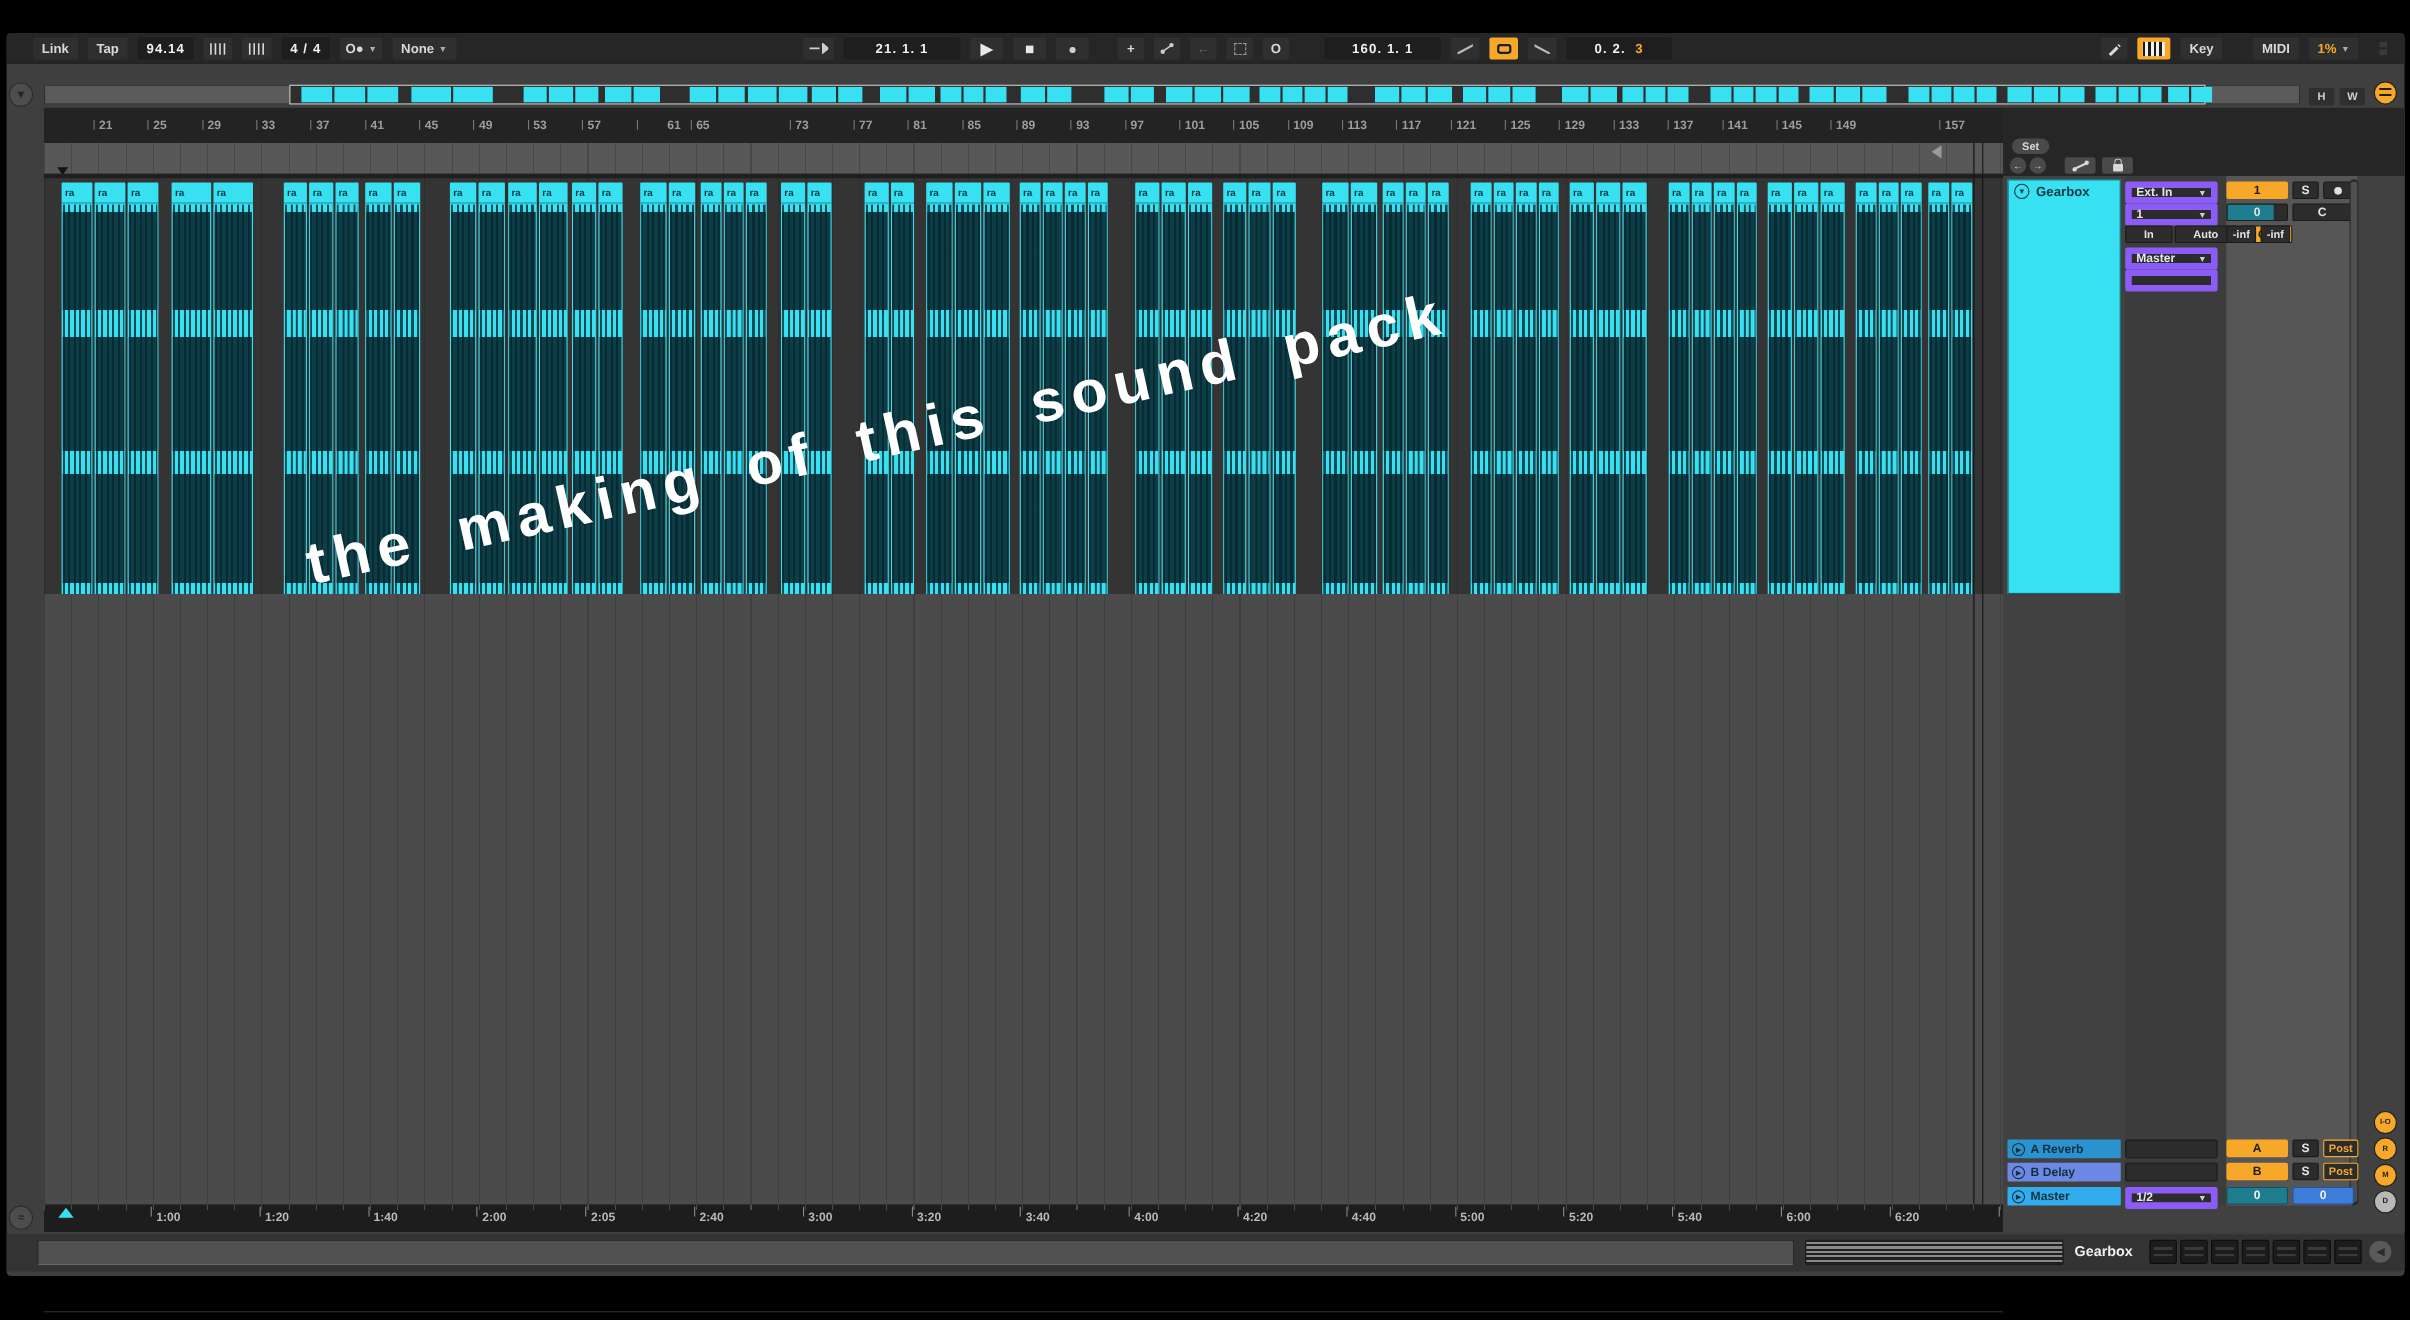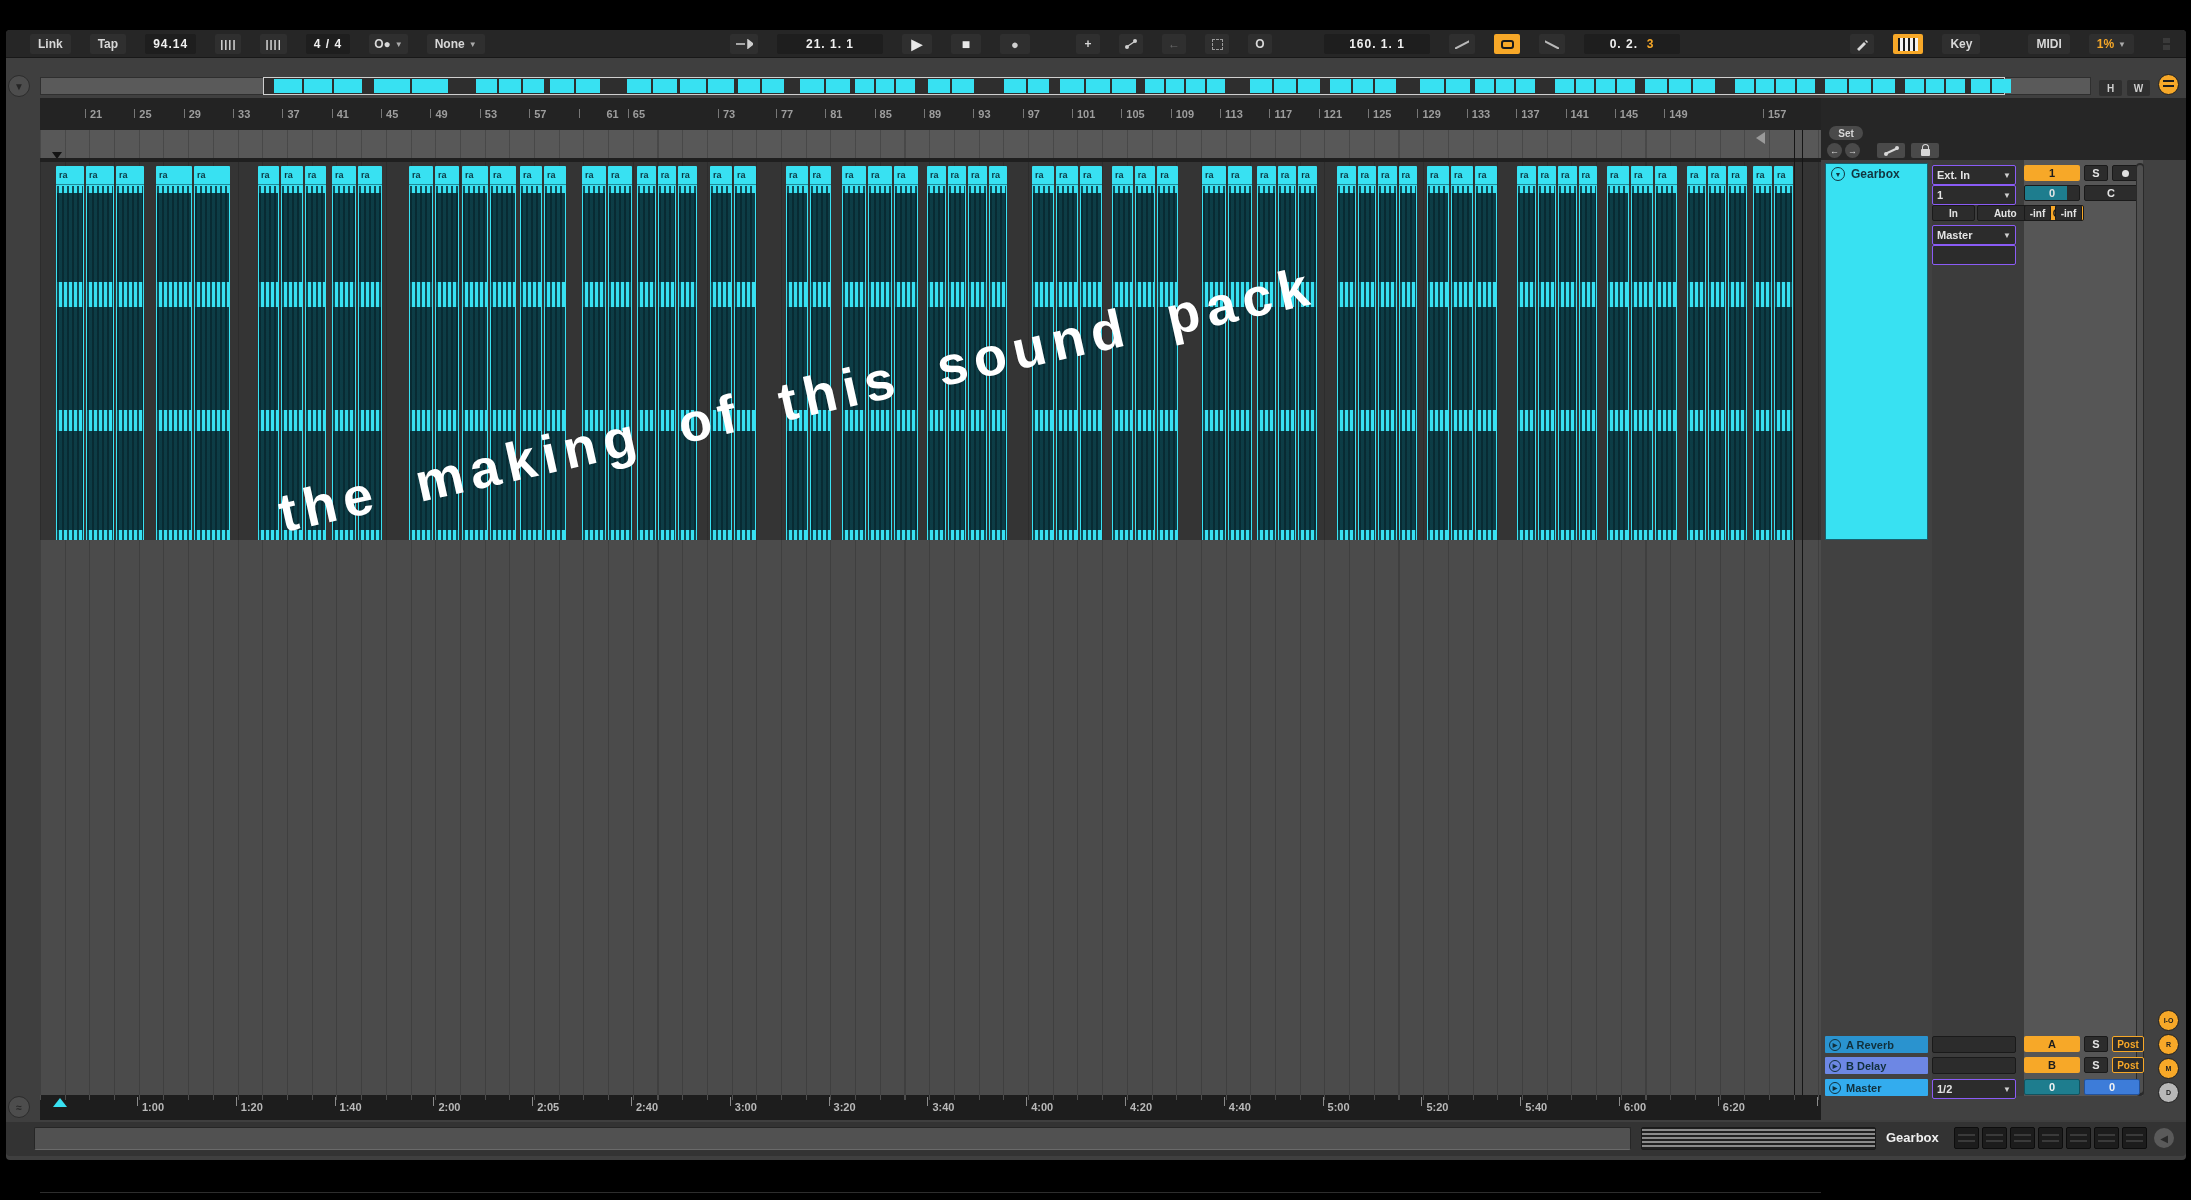--- a/index.html
+++ b/index.html
@@ -5,21 +5,21 @@
   * { margin:0; padding:0; box-sizing:border-box; }
   html,body { width:2191px; height:1200px; background:#000; overflow:hidden;
               font-family:"Liberation Sans", sans-serif; }
   .screen { position:relative; width:2191px; height:1200px; background:#000; }
   .app { position:absolute; left:6px; top:30px; width:2180px; height:1130px;
          background:#3f3f3f; border-radius:4px; }
 
   
   .toolbar { position:absolute; left:0; top:0; width:100%; height:28px;
              background:#262626; border-bottom:1px solid #181818; border-radius:4px 4px 0 0; }
-  .tb-group { position:absolute; top:4px; display:flex; align-items:center; gap:19px; }
+  .tb-group { position:absolute; top:4px; display:flex; align-items:center; gap:9px; }
   .tb-left { left:24px; }
   .tb-center { left:724px; }
   .tb-right { right:16px; }
   .tb-btn, .tb-display, .tb-icon {
       height:20px; display:flex; align-items:center; justify-content:center;
       background:#2f2f2f; color:#d8d8d8; font-size:12px; font-weight:bold;
       padding:0 8px; border-radius:2px; }
   .tb-display { background:#1e1e1e; color:#f0f0f0; letter-spacing:1px; }
   .tb-icon { padding:0 5px; }
   .dim { color:#6a6a6a; }
@@ -128,21 +128,21 @@
   .io-col-bg { position:absolute; left:111px; top:62px; width:92px; height:936px; background:#3c3c3c; }
   .val-col-bg { position:absolute; left:203px; top:62px; width:119px; height:936px; background:#565656; }
 
   .track-name-block { position:absolute; left:4px; top:65px; width:103px; height:377px;
       background:#38e1f2; border:1px solid #17616e; }
   .track-title { display:flex; align-items:center; gap:6px; padding:3px 0 0 5px;
       color:#123640; font-size:12px; font-weight:bold; }
   .fold-circle { width:14px; height:14px; border-radius:50%; border:1px solid #123640;
       display:flex; align-items:center; justify-content:center; font-size:7px; color:#123640; }
 
-  .mx-box { position:absolute; height:20px; background:#2c2c2c; border:1px solid #8b5cf6;
+  .mx-box { position:absolute; height:20px; background:#2c2c2c; border:6px solid #8b5cf6;
       color:#e4e4e4; font-size:11px; font-weight:bold; display:flex; align-items:center;
       padding:0 4px; border-radius:2px; }
   .mx-box .caret { margin-left:auto; color:#cfcfcf; }
   .seg { display:flex; position:absolute; height:16px; gap:2px; }
   .seg > div { background:#2c2c2c; border:1px solid #1a1a1a; border-radius:2px; color:#e4e4e4;
       font-size:10px; font-weight:bold; display:flex; align-items:center; justify-content:center; padding:0 16px; }
   .chip { position:absolute; height:16px; border-radius:2px; font-size:11px; font-weight:bold;
       display:flex; align-items:center; justify-content:center; }
   .chip-orange { background:#f7a828; color:#1d1d1d; }
   .chip-dark { background:#2c2c2c; border:1px solid #1a1a1a; color:#e4e4e4; }

